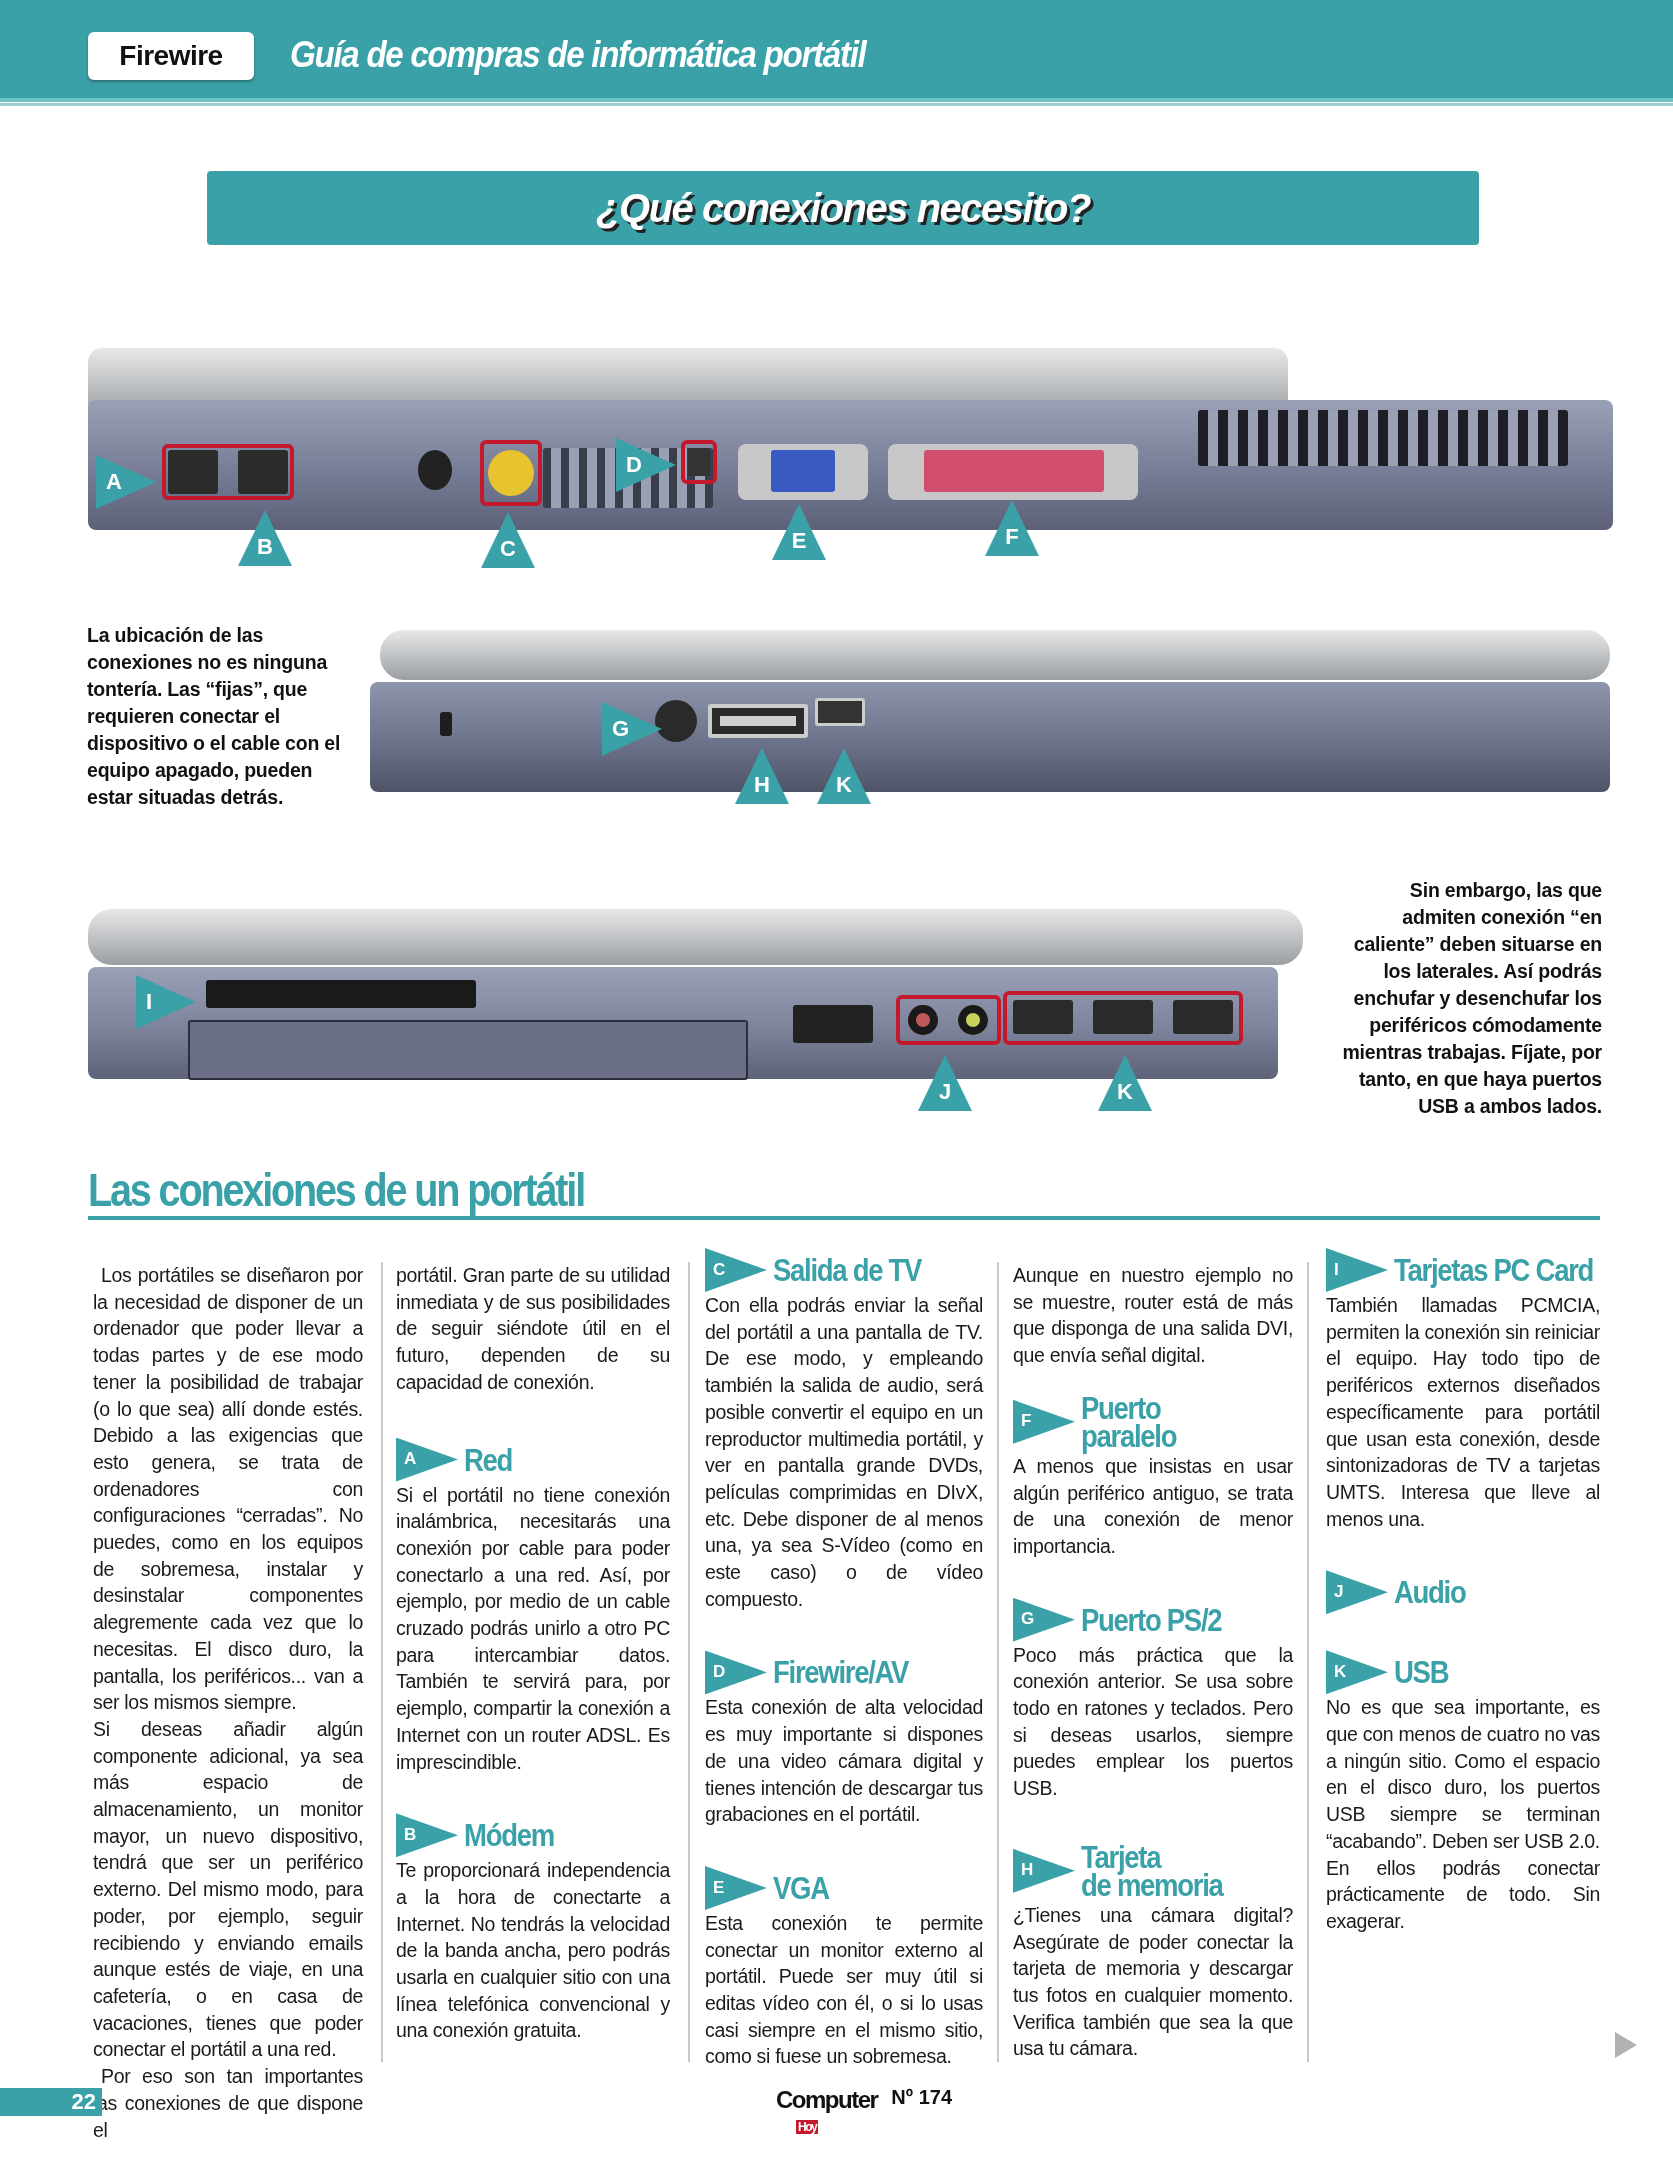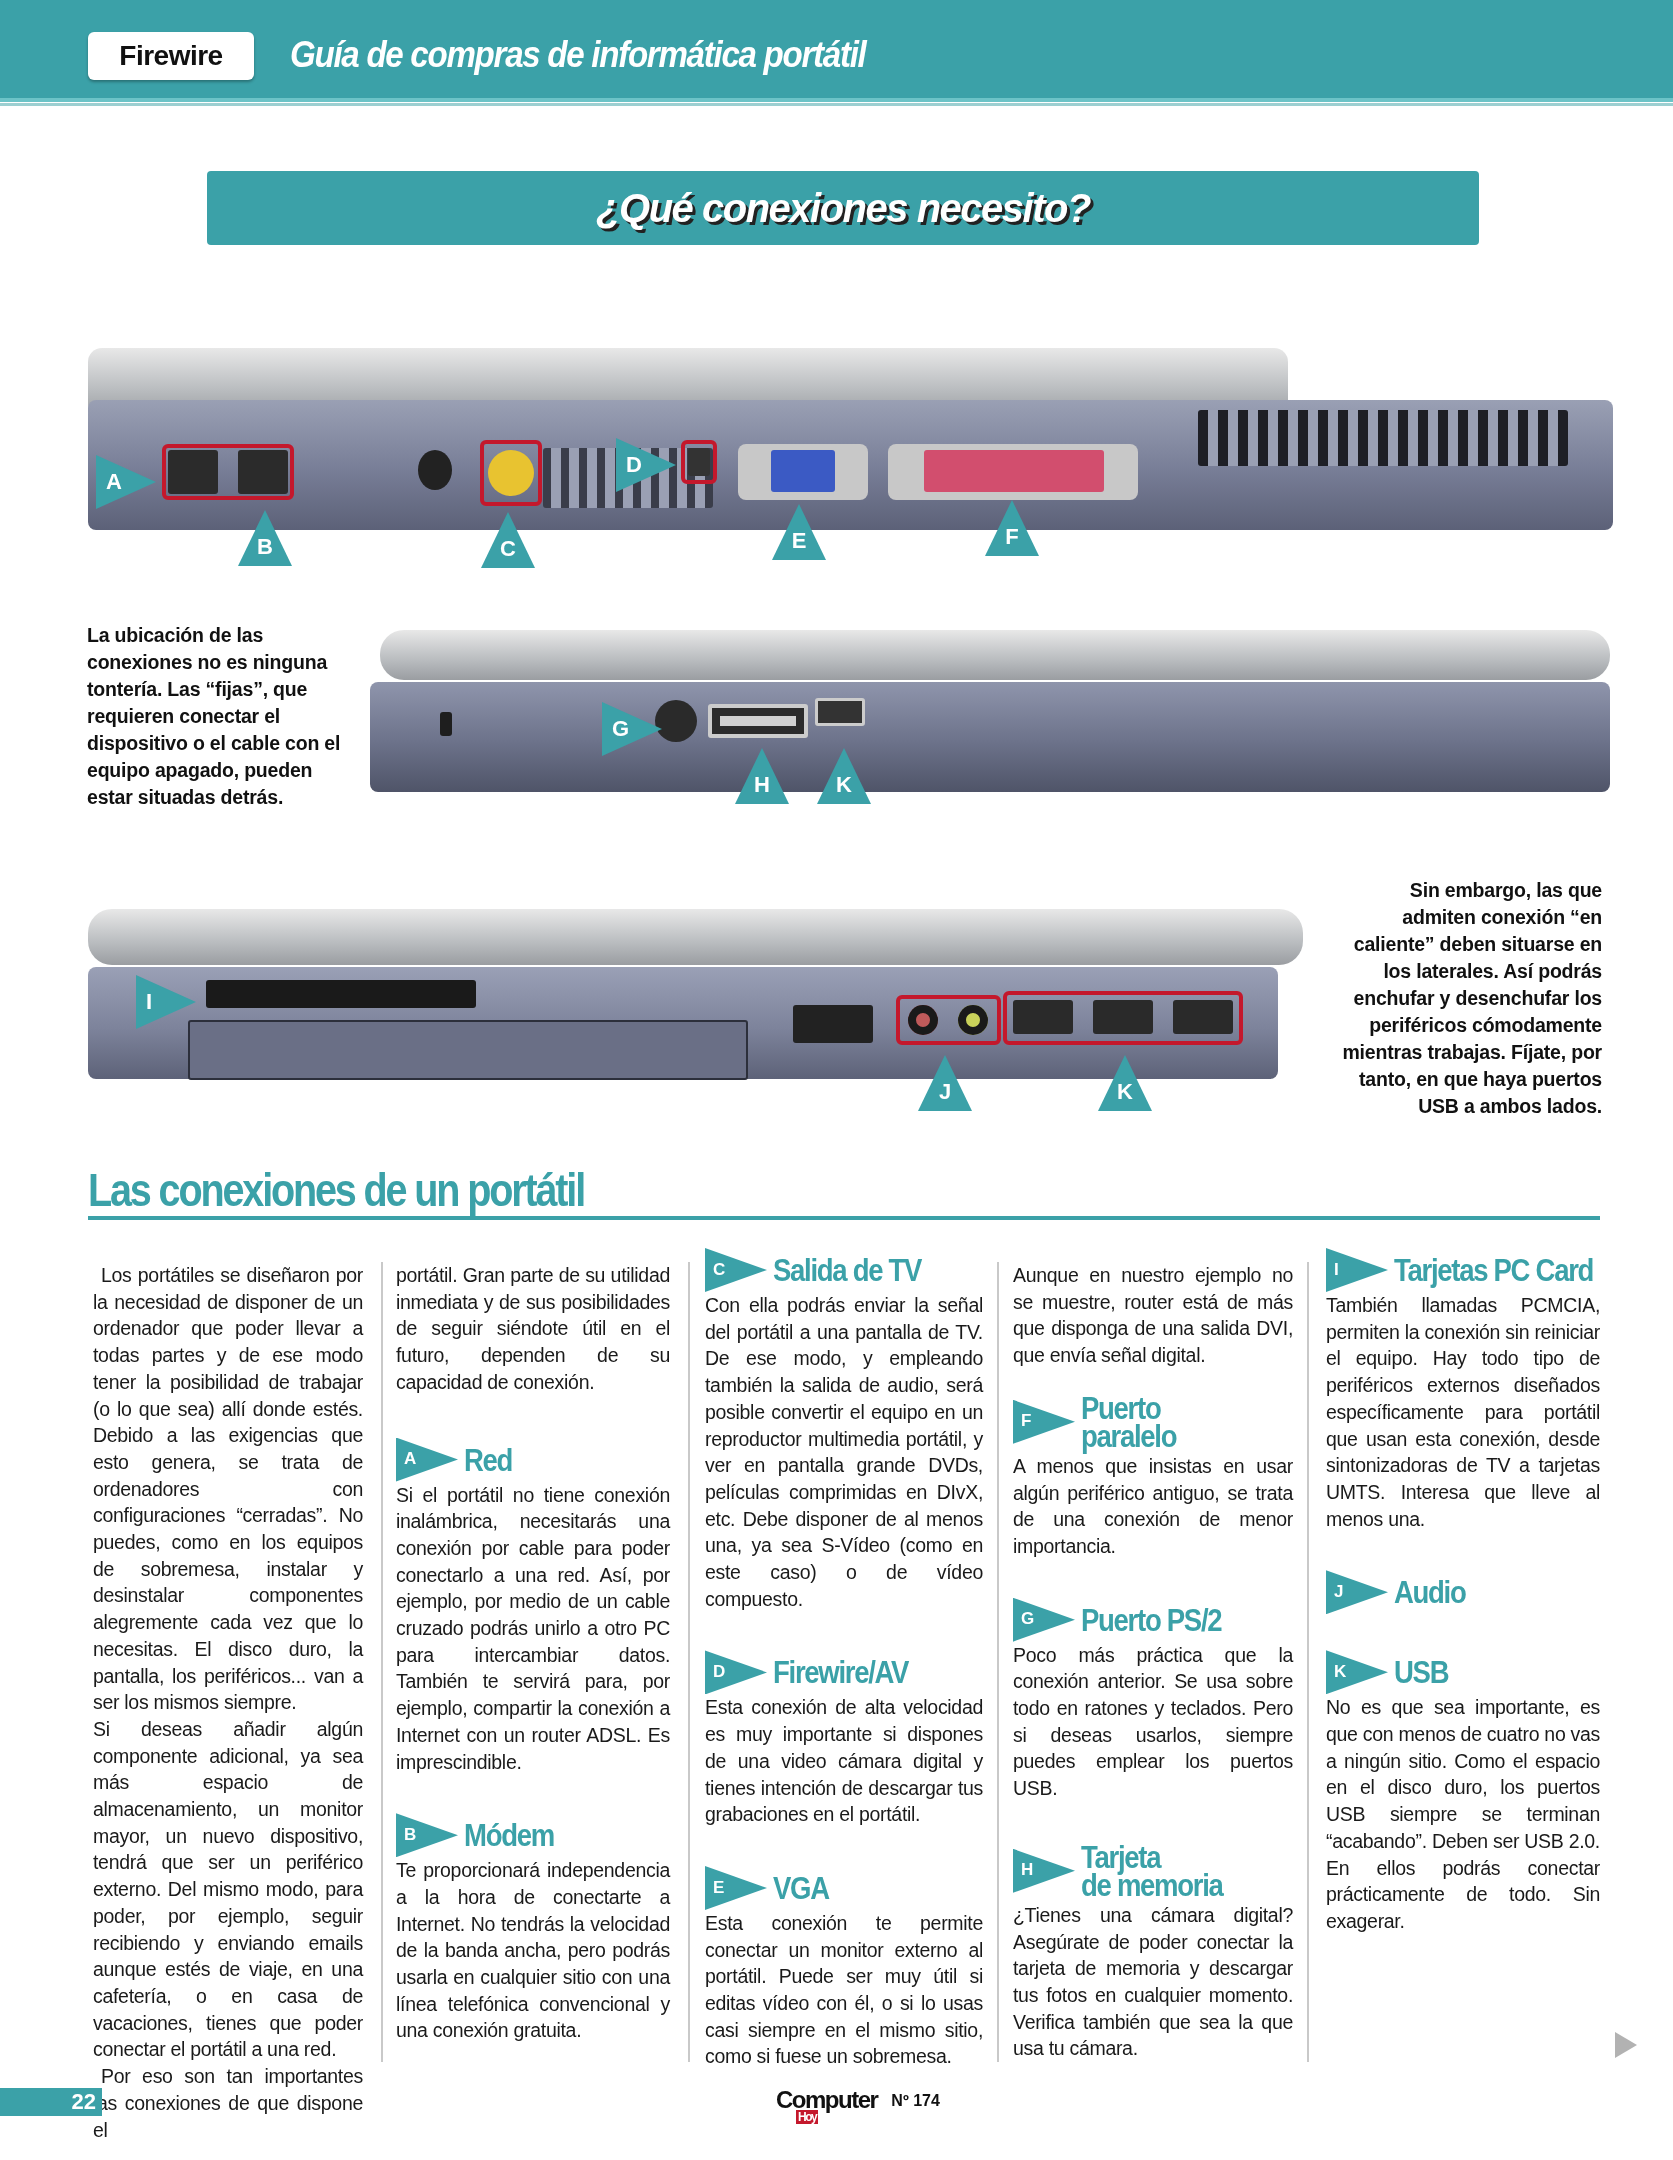--- a/index.html
+++ b/index.html
@@ -41,22 +41,22 @@
   .entry:first-child { margin-top: 0; }
   .entry-head { display: flex; align-items: center; height: 40px; margin-bottom: 2px; }
   .entry-head.two { height: 58px; }
   .flag { width: 62px; height: 44px; background: #3ba1a8; clip-path: polygon(0 0, 100% 50%, 0 100%); color: #fff; font-weight: 700; font-size: 17px; display: flex; align-items: center; padding-left: 8px; flex: none; }
   .entry-title { font-size: 32px; font-weight: 700; color: #3ba1a8; letter-spacing: -1.5px; line-height: 28px; margin-left: 6px; transform: scaleX(0.86); transform-origin: left; white-space: nowrap; }
 
   
   .page-num { position: absolute; left: 0; top: 2088px; width: 102px; height: 28px; background: #3ba1a8; color: #fff; font-weight: 700; font-size: 22px; display: flex; align-items: center; justify-content: flex-end; padding-right: 6px; }
   .logo { position: absolute; left: 776px; top: 2086px; display: flex; align-items: flex-start; }
   .logo-word { font-weight: 700; font-size: 24px; letter-spacing: -1.5px; color: #111; position: relative; }
-  .logo-hoy { position: absolute; left: 20px; top: 24px; background: #c4182c; color: #fff; font-size: 12px; font-weight: 700; padding: 0 2px; }
-  .issue { margin-left: 14px; margin-top: 6px; font-weight: 700; font-size: 16px; }
+  .logo-hoy { position: absolute; left: 20px; top: 34px; background: #c4182c; color: #fff; font-size: 12px; font-weight: 700; padding: 0 2px; }
+  .issue { margin-left: 14px; font-weight: 700; font-size: 20px; }
   .next-arrow { position: absolute; left: 1615px; top: 2032px; width: 22px; height: 26px; background: #b2b2b2; clip-path: polygon(0 0, 100% 50%, 0 100%); }
 </style>
 </head>
 <body>
 
 <div class="topbar">
   <div class="line2"></div>
 </div>
 <div class="section-tag">Firewire</div>
 <div class="header-title">Guía de compras de informática portátil</div>

